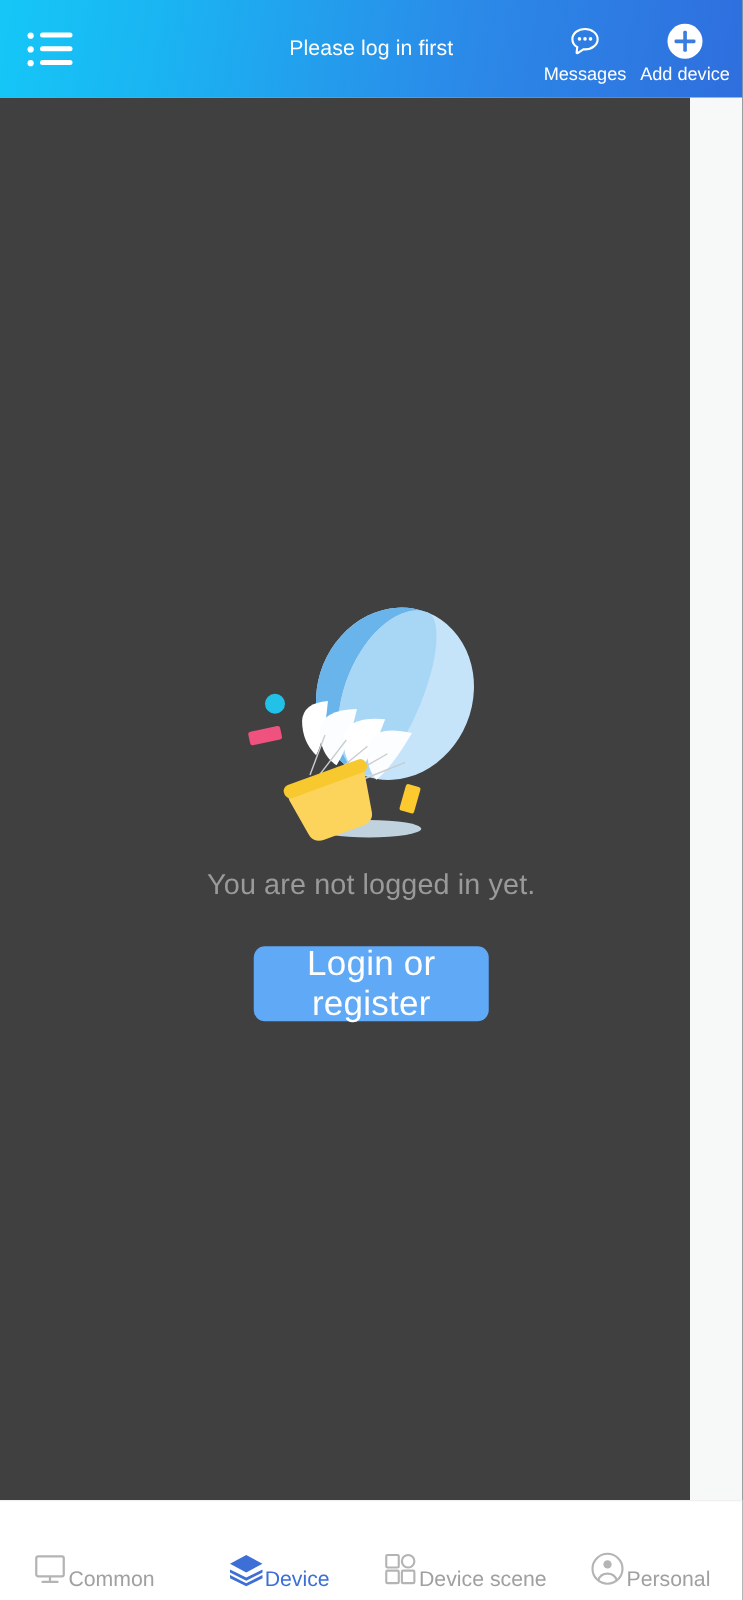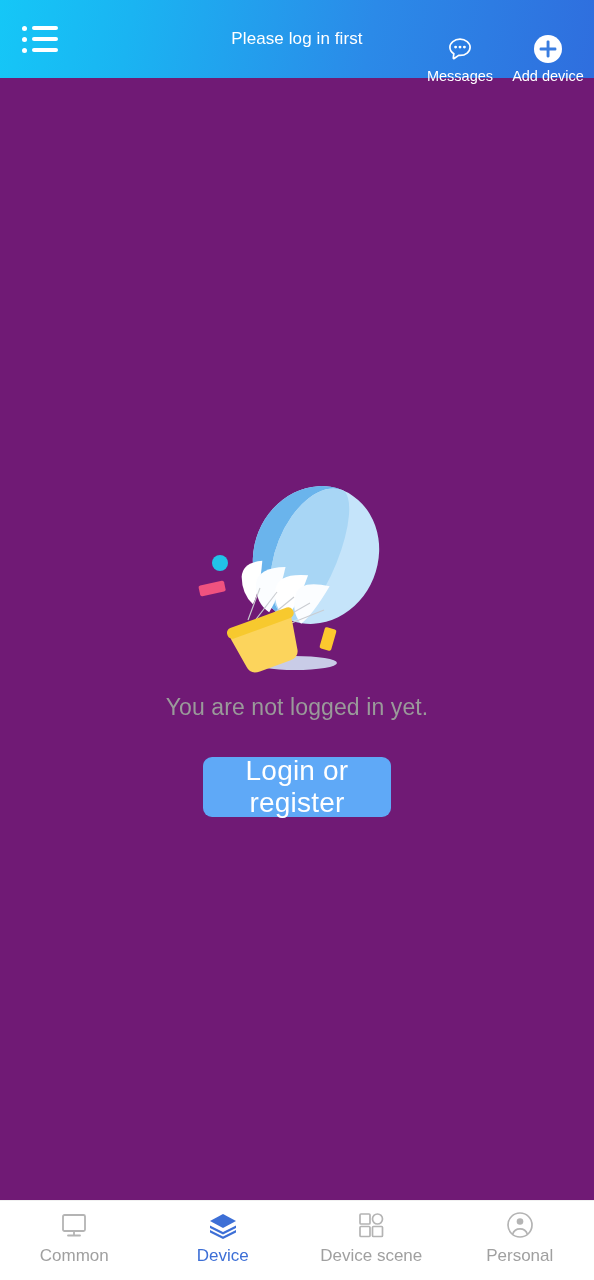--- a/index.html
+++ b/index.html
@@ -72,25 +72,25 @@
     color: #ffffff;
     font-size: 17px;
     font-weight: 400;
     letter-spacing: 0.1px;
     pointer-events: none;
   }
 
   .header-actions {
     position: absolute;
     right: 8px;
-    top: 16px;
+    top: 0;
     height: 78px;
     display: flex;
     align-items: center;
-    gap: 12px;
+    gap: 4px;
   }
   .hdr-action {
     width: 76px;
     display: flex;
     flex-direction: column;
     align-items: center;
     justify-content: center;
     cursor: pointer;
     padding-top: 6px;
   }
@@ -105,23 +105,23 @@
     font-size: 14.5px;
     line-height: 1;
     margin-top: 3px;
     white-space: nowrap;
   }
 
   
   .content {
     position: absolute;
     top: 78px; left: 0;
-    width: 594px;
+    width: 552px;
     height: 1122px;
-    background: #701a75;
+    background: #404040;
   }
 
   .empty-state {
     position: absolute;
     left: 0;
     top: 382px;
     width: 594px;
     display: flex;
     flex-direction: column;
     align-items: center;
@@ -168,22 +168,22 @@
     background: #ffffff;
     display: flex;
     align-items: center;
     border-top: 1px solid #f0f0f0;
     z-index: 10;
   }
   .nav-item {
     flex: 1 1 0;
     height: 80px;
     display: flex;
-    flex-direction: column;
-    align-items: center;
+    flex-direction: row;
+    align-items: flex-end;
     justify-content: center;
     cursor: pointer;
     padding-bottom: 9px;
   }
   .nav-icon {
     height: 34px;
     display: flex;
     align-items: center;
     justify-content: center;
   }

